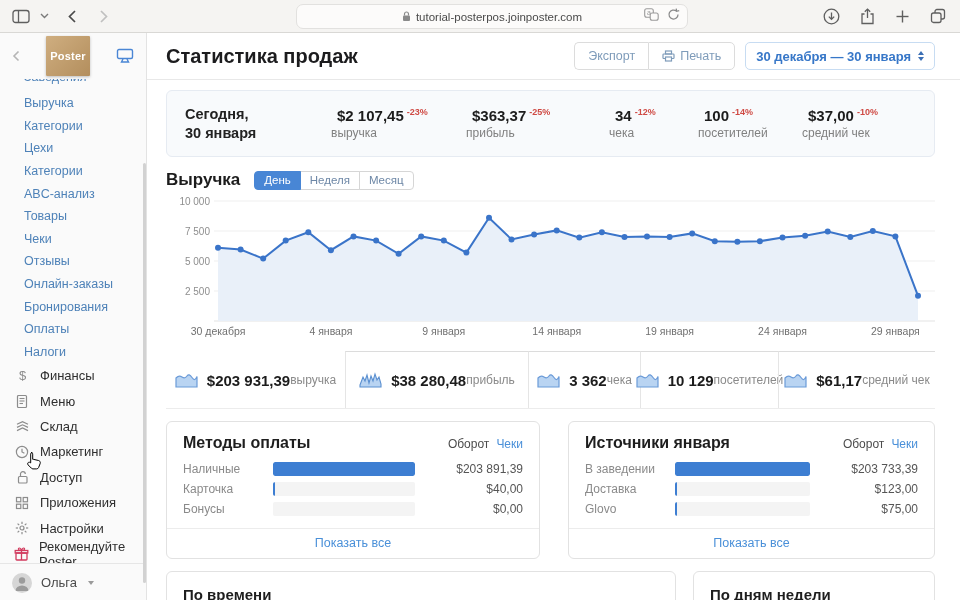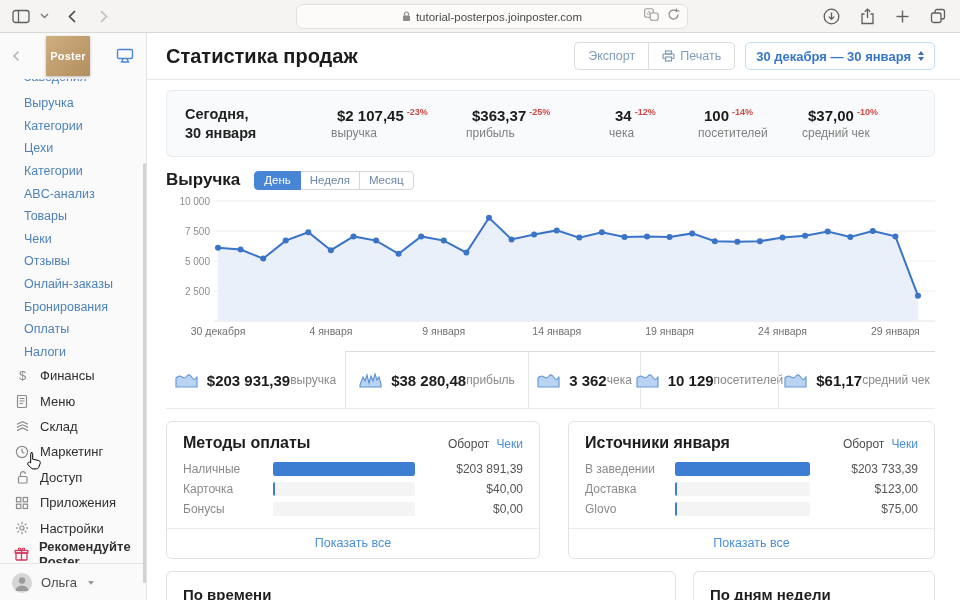--- a/index.html
+++ b/index.html
@@ -19,21 +19,21 @@
   .sb-header{height:46px;display:flex;align-items:center;justify-content:space-between;padding:0 12px;position:relative;z-index:2;background:#fafafa;}
   .logo{width:44px;height:40px;border-radius:1px;background:linear-gradient(135deg,#cfae80,#b38e5d);color:#fff;
     font-size:11px;font-weight:bold;display:flex;align-items:center;justify-content:center;box-shadow:0 1px 3px rgba(0,0,0,.25);letter-spacing:.2px;}
   ul.sb-list,ul.sb-sections{margin:0;padding:0;list-style:none;}
   .sb-list li{height:22.6px;display:flex;align-items:center;padding-left:24px;font-size:12.5px;color:#4e82b8;cursor:pointer;}
   .sb-list li.clipped{height:13px;overflow:hidden;}
   .sb-list li.clipped span{position:relative;top:-9px;}
   .sb-sections{margin-top:13px;}
   .sb-sections li{height:25.4px;display:flex;align-items:center;gap:10px;padding-left:14px;font-size:13px;color:#2f2f2f;cursor:pointer;}
   .sb-sections li .sicon{width:16px;display:inline-flex;justify-content:center;}
-  .sb-sections li.accent{font-weight:bold;}
+  .sb-sections li.accent{font-weight:normal;}
   .sb-user{position:absolute;bottom:0;left:0;width:100%;height:38px;border-top:1px solid #e6e6e6;background:#fafafa;
     display:flex;align-items:center;gap:9px;padding-left:12px;font-size:13px;color:#4b4b4b;box-sizing:border-box;}
   .user-caret{width:0;height:0;border-left:3.5px solid transparent;border-right:3.5px solid transparent;border-top:4px solid #9a9a9a;margin-left:2px;}
   .sb-scrollthumb{position:absolute;right:0;top:130px;width:3px;height:420px;background:#d2d2d2;border-radius:2px;}
   
   .main{flex:1;background:#fff;padding:0 25px 0 19px;overflow:hidden;}
   .page-header{height:46px;display:flex;align-items:center;justify-content:space-between;}
   .page-header h1{margin:0;font-size:20px;font-weight:bold;color:#1c1c1e;}
   .header-actions{display:flex;align-items:center;gap:10px;}
   .btn-group{display:flex;}

